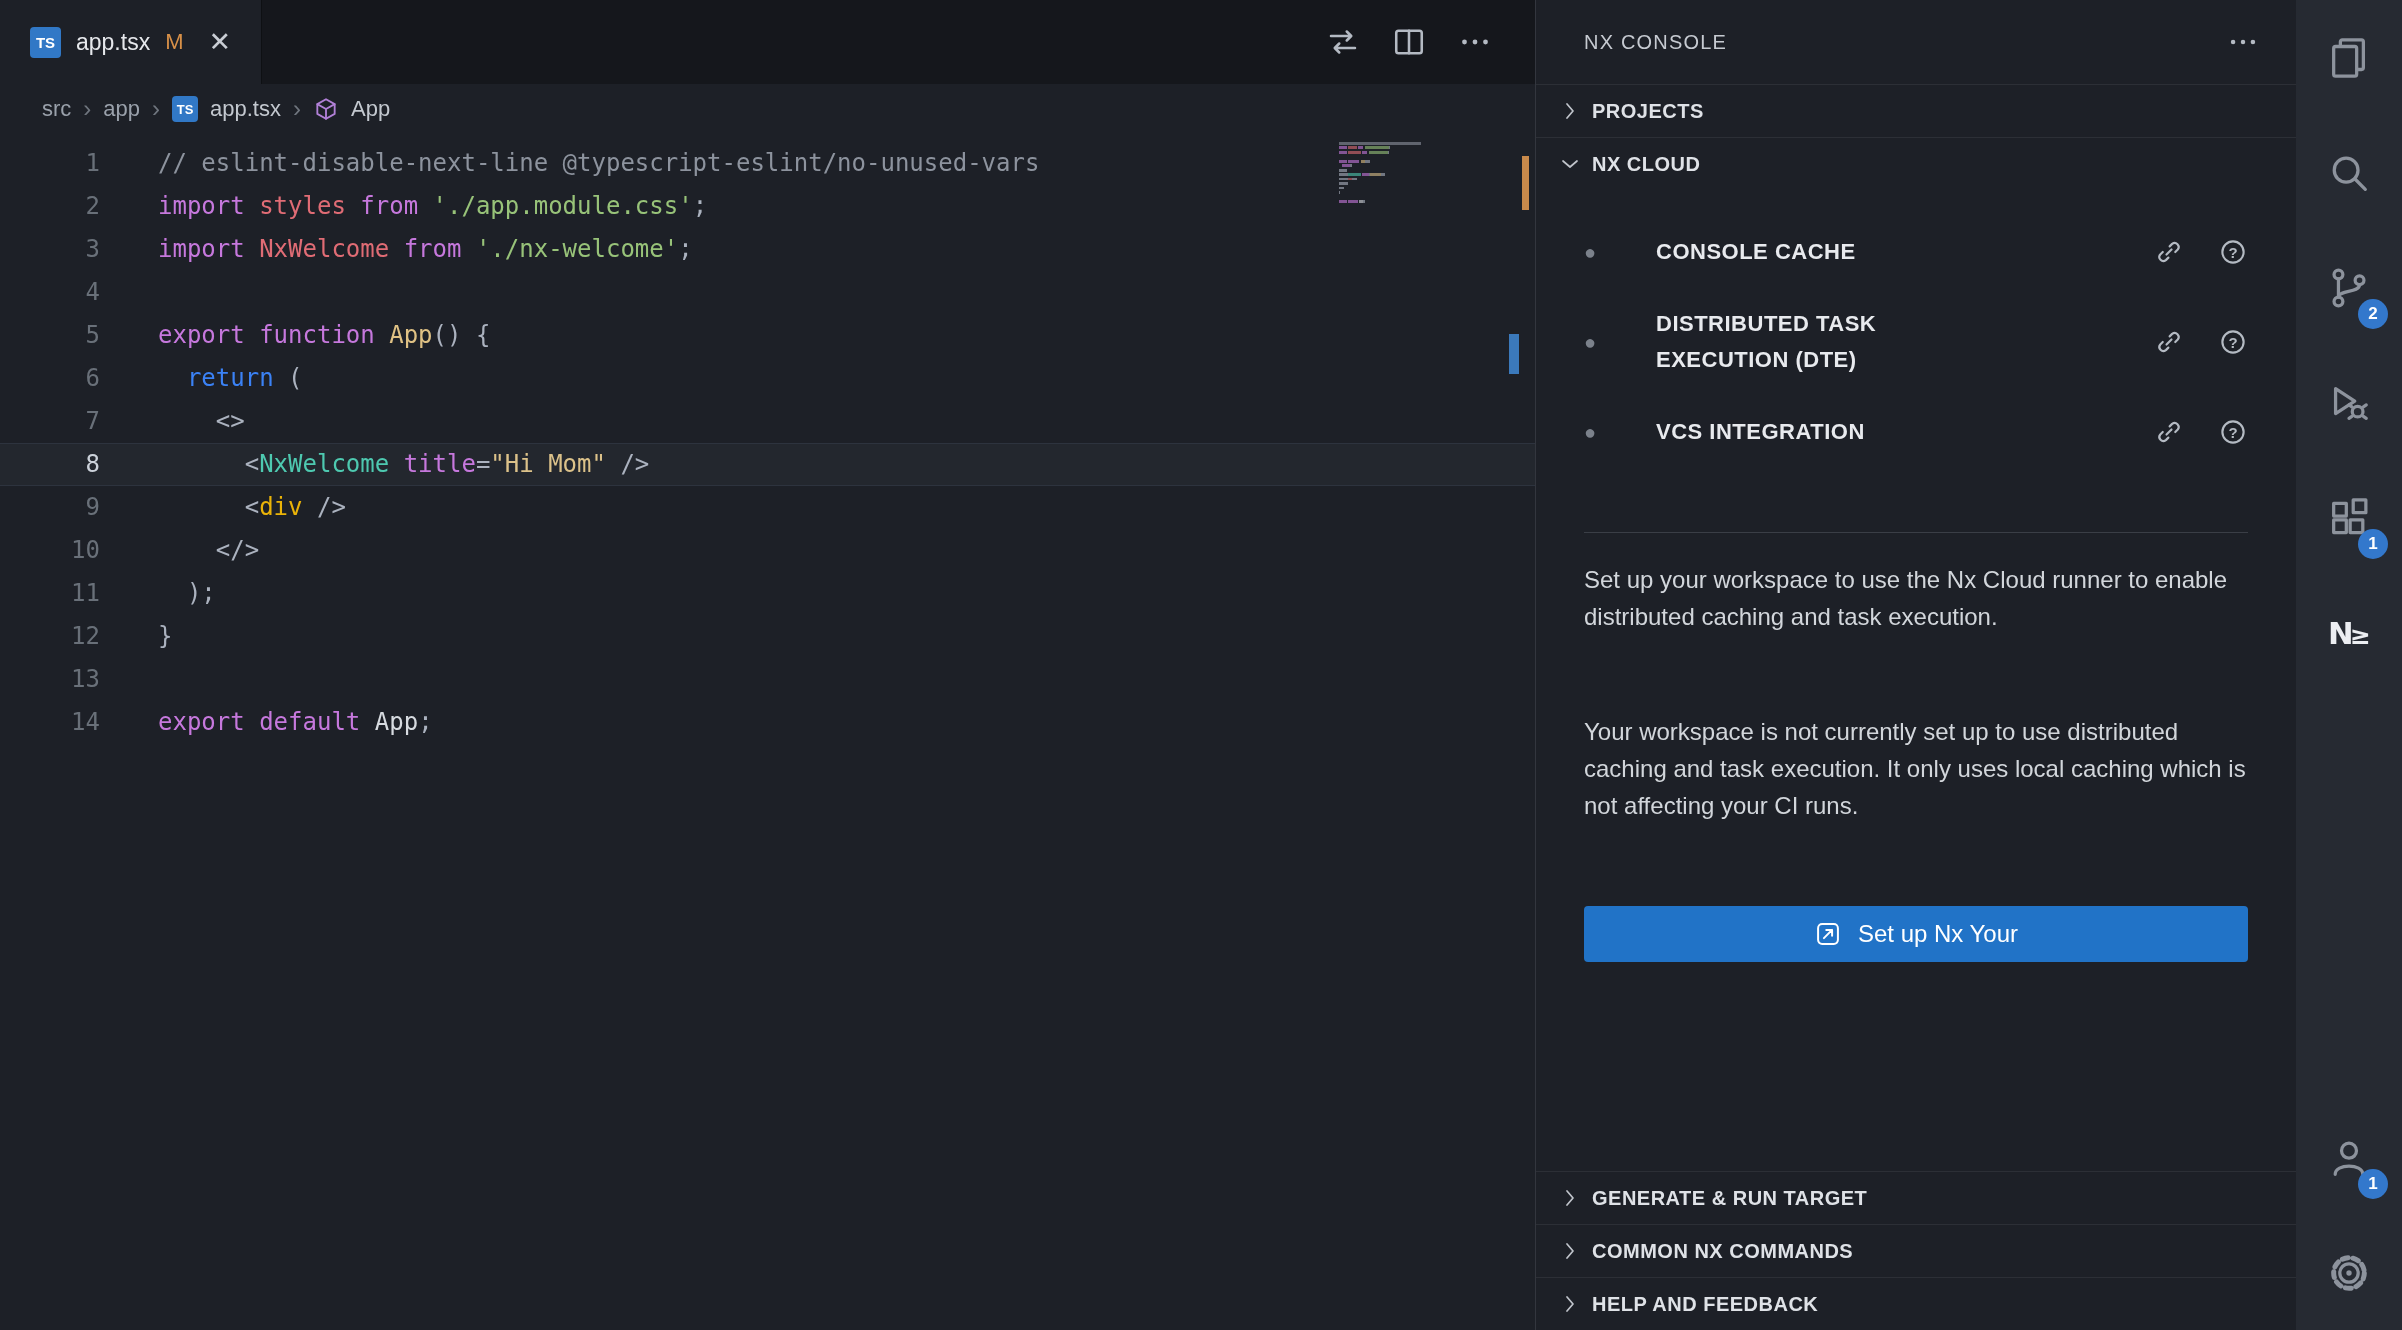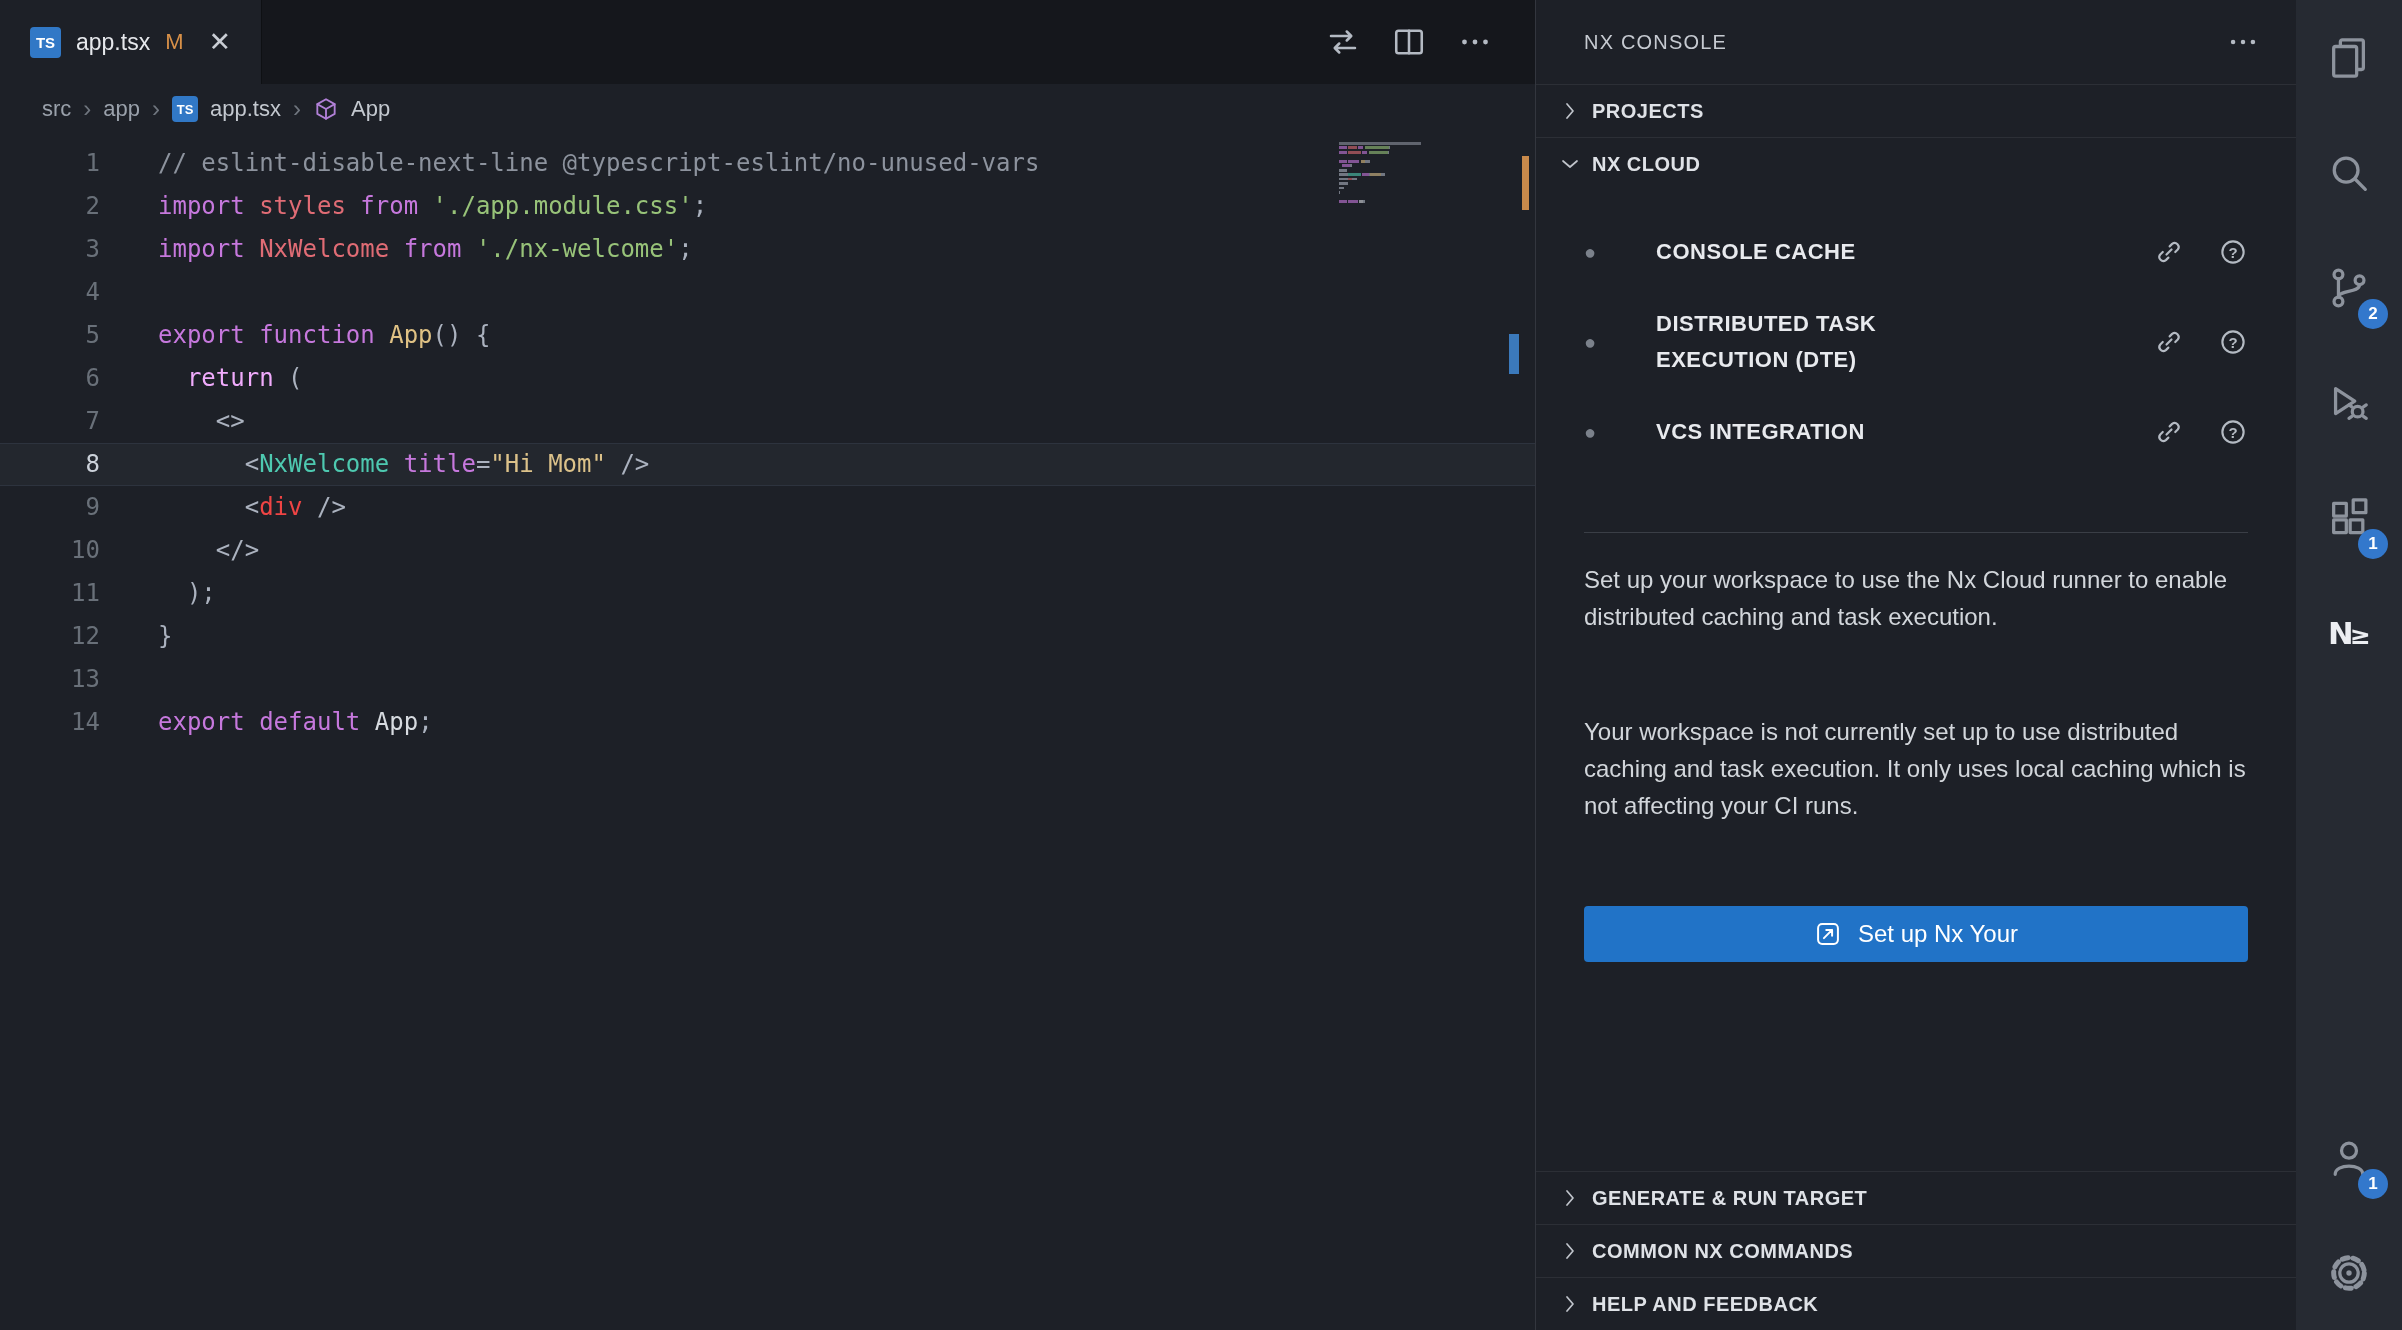--- a/index.html
+++ b/index.html
@@ -138,24 +138,24 @@
       <span class="crumb crumb-last">App</span>
     </div>
 
     <div class="code-area">
       <div id="code-lines">
           <div class="code-line"><span class="ln">1</span><span class="line-text"><span style="color: rgb(141, 147, 158);">// eslint-disable-next-line @typescript-eslint/no-unused-vars</span></span></div>
           <div class="code-line"><span class="ln">2</span><span class="line-text"><span style="color: rgb(198, 120, 221);">import</span><span style="color: rgb(171, 178, 191);"> </span><span style="color: rgb(224, 108, 117);">styles</span><span style="color: rgb(171, 178, 191);"> </span><span style="color: rgb(198, 120, 221);">from</span><span style="color: rgb(171, 178, 191);"> </span><span style="color: rgb(152, 195, 121);">'./app.module.css'</span><span style="color: rgb(171, 178, 191);">;</span></span></div>
           <div class="code-line"><span class="ln">3</span><span class="line-text"><span style="color: rgb(198, 120, 221);">import</span><span style="color: rgb(171, 178, 191);"> </span><span style="color: rgb(224, 108, 117);">NxWelcome</span><span style="color: rgb(171, 178, 191);"> </span><span style="color: rgb(198, 120, 221);">from</span><span style="color: rgb(171, 178, 191);"> </span><span style="color: rgb(152, 195, 121);">'./nx-welcome'</span><span style="color: rgb(171, 178, 191);">;</span></span></div>
           <div class="code-line"><span class="ln">4</span><span class="line-text"></span></div>
           <div class="code-line"><span class="ln">5</span><span class="line-text"><span style="color: rgb(198, 120, 221);">export</span><span style="color: rgb(171, 178, 191);"> </span><span style="color: rgb(198, 120, 221);">function</span><span style="color: rgb(171, 178, 191);"> </span><span style="color: rgb(223, 193, 132);">App</span><span style="color: rgb(171, 178, 191);">() {</span></span></div>
-          <div class="code-line"><span class="ln">6</span><span class="line-text"><span style="color: rgb(171, 178, 191);">  </span><span style="color: #f0abfc; text-align: center;">return</span><span style="color: rgb(171, 178, 191);"> (</span></span></div>
+          <div class="code-line"><span class="ln">6</span><span class="line-text"><span style="color: rgb(171, 178, 191);">  </span><span style="color: #3b82f6; text-align: center;">return</span><span style="color: rgb(171, 178, 191);"> (</span></span></div>
           <div class="code-line"><span class="ln">7</span><span class="line-text"><span style="color: rgb(171, 178, 191);">    &lt;&gt;</span></span></div>
           <div class="code-line current"><span class="ln">8</span><span class="line-text"><span style="color: rgb(171, 178, 191);">      &lt;</span><span style="color: rgb(78, 201, 176);">NxWelcome</span><span style="color: rgb(171, 178, 191);"> </span><span style="color: rgb(198, 120, 221);">title</span><span style="color: rgb(171, 178, 191);">=</span><span style="color: rgb(220, 194, 138);">"Hi Mom"</span><span style="color: rgb(171, 178, 191);"> /&gt;</span></span></div>
-          <div class="code-line"><span class="ln">9</span><span class="line-text"><span style="color: rgb(171, 178, 191);">      &lt;</span><span style="color: #ef4444;">div</span><span style="color: rgb(171, 178, 191);"> /&gt;</span></span></div>
+          <div class="code-line"><span class="ln">9</span><span class="line-text"><span style="color: rgb(171, 178, 191);">      &lt;</span><span style="color: #eab308;">div</span><span style="color: rgb(171, 178, 191);"> /&gt;</span></span></div>
           <div class="code-line"><span class="ln">10</span><span class="line-text"><span style="color: rgb(171, 178, 191);">    &lt;/&gt;</span></span></div>
           <div class="code-line"><span class="ln">11</span><span class="line-text"><span style="color: rgb(171, 178, 191);">  );</span></span></div>
           <div class="code-line"><span class="ln">12</span><span class="line-text"><span style="color: rgb(171, 178, 191);">}</span></span></div>
           <div class="code-line"><span class="ln">13</span><span class="line-text"></span></div>
           <div class="code-line"><span class="ln">14</span><span class="line-text"><span style="color: rgb(198, 120, 221);">export</span><span style="color: rgb(171, 178, 191);"> </span><span style="color: rgb(198, 120, 221);">default</span><span style="color: rgb(171, 178, 191);"> </span><span style="color: rgb(215, 219, 224);">App</span><span style="color: rgb(171, 178, 191);">;</span></span></div>
         </div>
       <div class="minimap" id="minimap">
           <div class="mm-line">
             <span style="width: 82.35px; background: rgb(141, 147, 158);"></span>
           </div>

